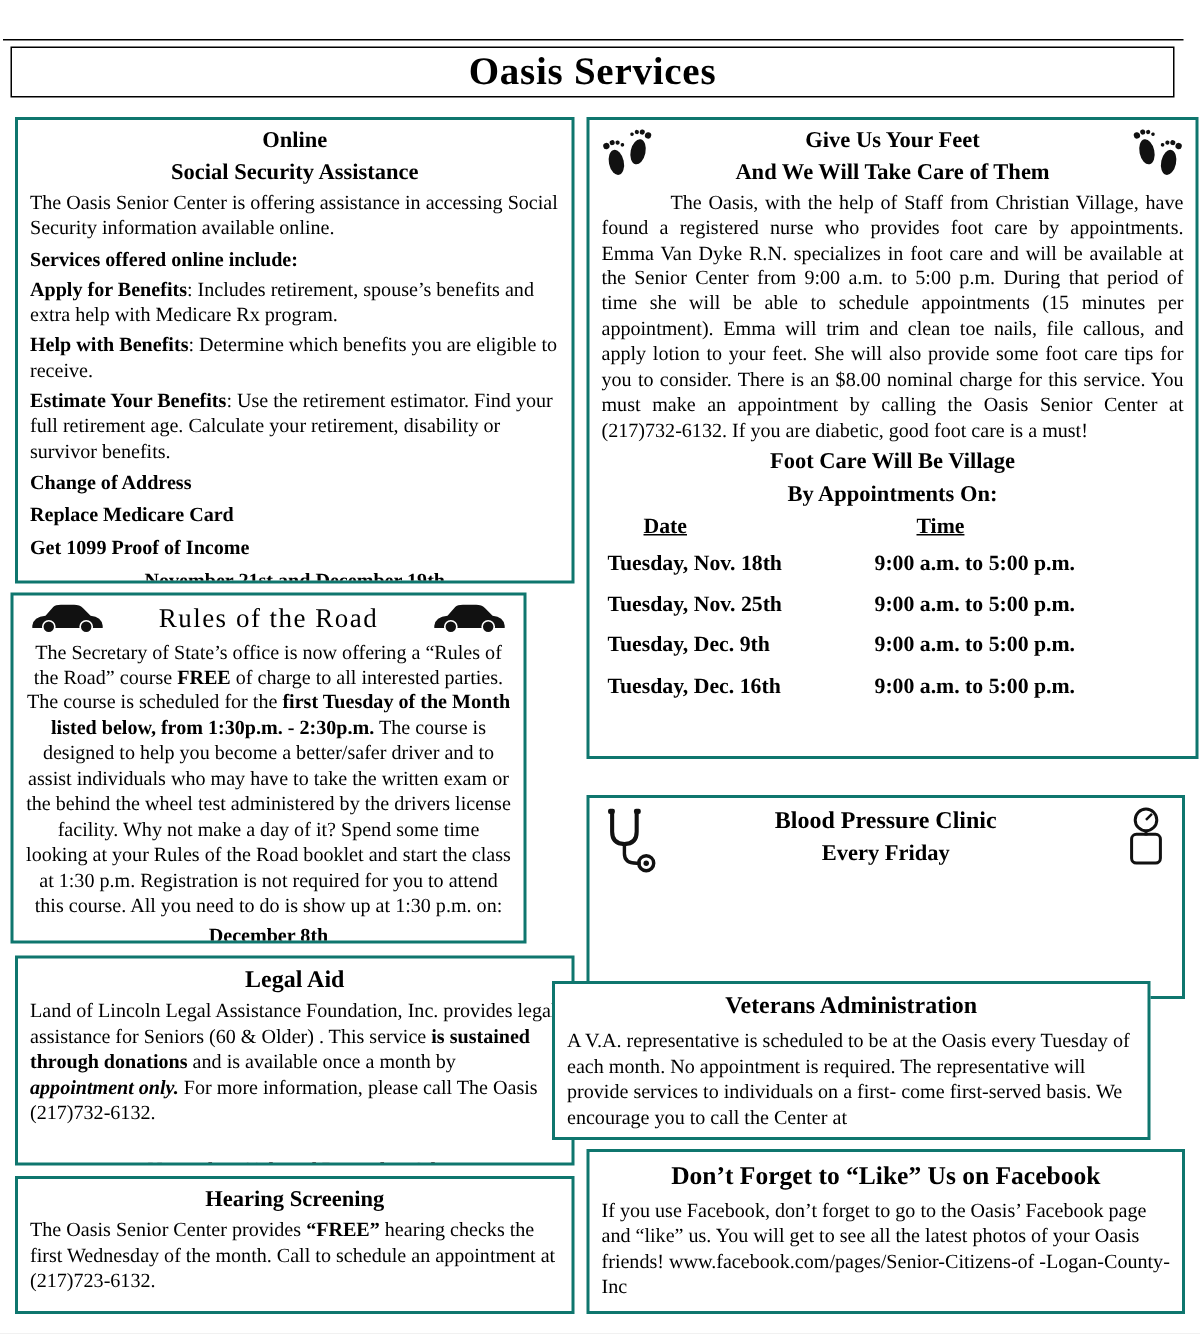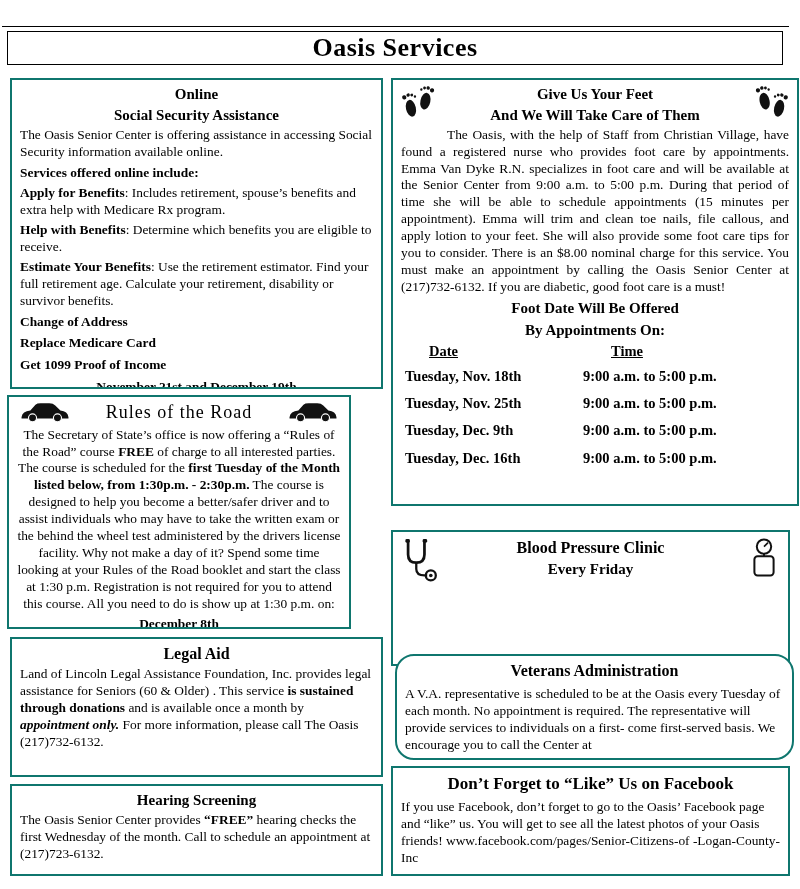--- a/index.html
+++ b/index.html
@@ -25,21 +25,21 @@
 
   
   .box-ss      { left:10px;  top:78px;  width:373px; height:311px; }
   .box-rules   { left:7px;   top:395px; width:344px; height:234px; }
   .box-legal   { left:10px;  top:637px; width:373px; height:140px; }
   .box-hearing { left:10px;  top:784px; width:373px; height:92px;  }
 
   
   .box-foot { left:391px; top:78px;  width:408px; height:428px; }
   .box-bp   { left:391px; top:530px; width:399px; height:136px; }
-  .box-vets { left:395px; top:654px; width:399px; height:106px;border-radius:19px; }
+  .box-vets { left:368px; top:654px; width:399px; height:106px; }
   .box-fb   { left:391px; top:766px; width:399px; height:110px; }
 
   .rules-title-row { display:flex; align-items:center; justify-content:space-between; margin:0 2px 3px; }
   .rules-title-row h2 { font-size:18px; font-weight:normal; letter-spacing:1px; margin:0; }
   .rules-body { text-align:center; }
 
   .icon { display:inline-flex; align-items:center; justify-content:center; }
 
   .fp { position:absolute; top:4px; }
   .fp-l { left:8px; }
@@ -155,21 +155,21 @@
               <circle cx="34" cy="5" r="2.4"></circle>
             <circle cx="29" cy="6" r="2"></circle>
               <circle cx="25" cy="9" r="1.7"></circle>
           </g>
         </g>
       </svg>
     </span>
     <h2>Give Us Your Feet</h2>
     <h2>And We Will Take Care of Them</h2>
     <p class="body-text">The Oasis, with the help of Staff from Christian Village, have found a registered nurse who provides foot care by appointments.  Emma Van Dyke R.N. specializes in foot care and will be available at  the Senior Center from 9:00 a.m. to 5:00 p.m. During that period of time she will be able to schedule appointments (15 minutes per appointment).  Emma will trim and clean toe nails, file callous, and apply lotion to your feet. She will also provide some foot care tips for you to consider. There is an $8.00 nominal charge for this  service. You must make an appointment by calling the Oasis Senior Center at (217)732-6132.  If you are diabetic, good foot care is a must!</p>
-    <h3 style="font-size:15px;">Foot Date Will Be Offered</h3>
+    <h3 style="font-size:15px;">Foot Care Will Be Village</h3>
     <h3 style="font-size:15px;">By Appointments On:</h3>
     <div class="sched-head">
       <span class="col-date">Date</span>
       <span class="col-time">Time</span>
     </div>
     <div class="sched-row">
       <span class="cell-date">Tuesday, Nov. 18th</span>
       <span class="cell-time">9:00 a.m. to 5:00 p.m.</span>
     </div>
     <div class="sched-row">

